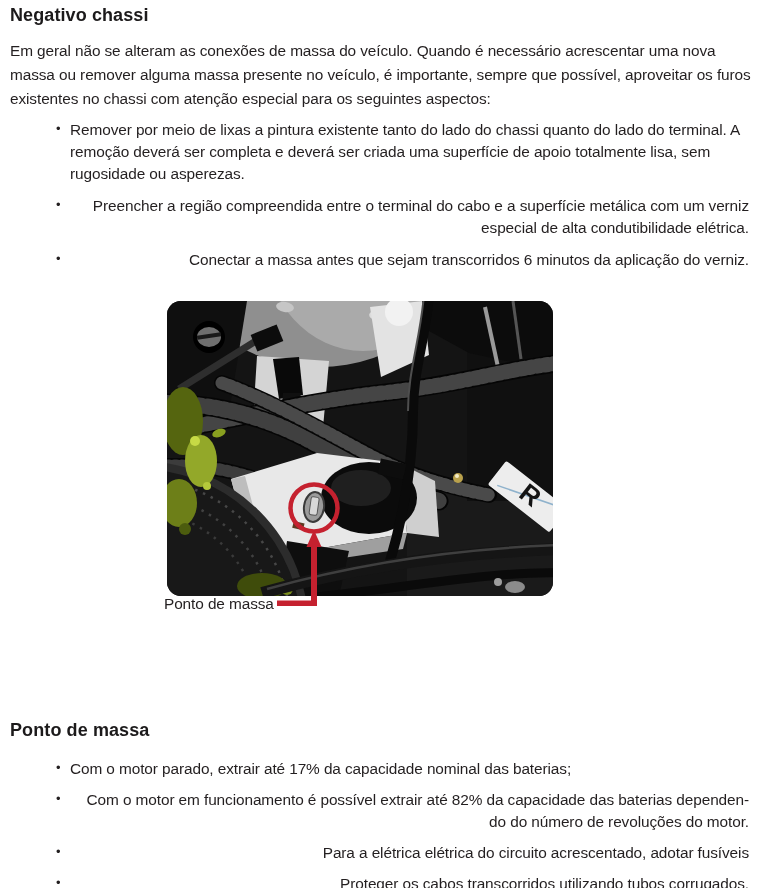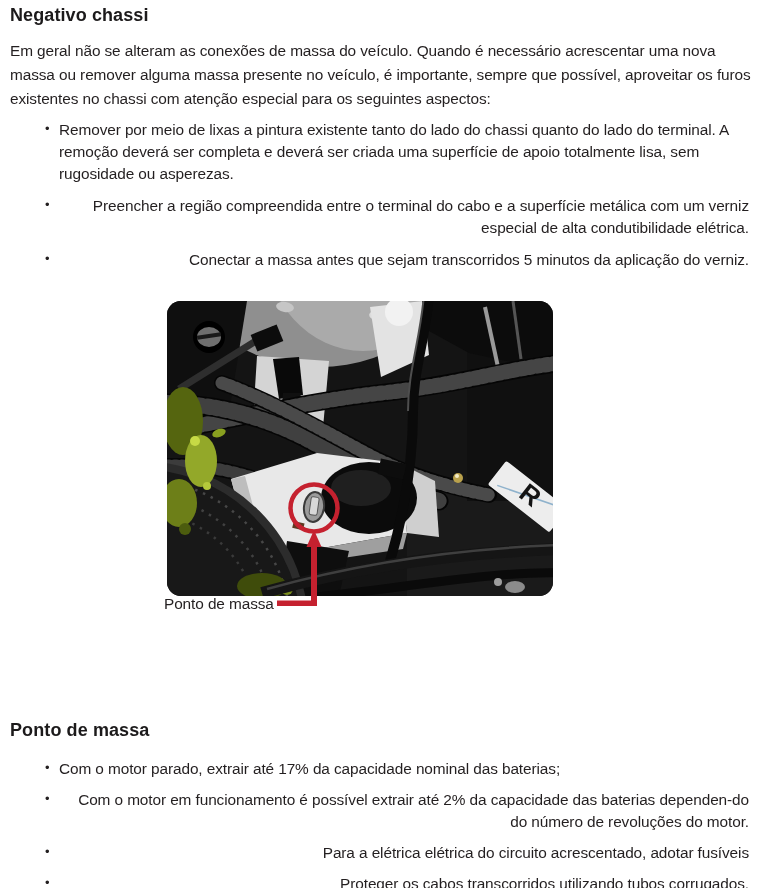--- a/index.html
+++ b/index.html
@@ -18,21 +18,21 @@
     letter-spacing:0.1px;
   }
   h1.second { margin-top:123px; }
   p.intro {
     margin:13px 8px 0 10px;
     font-size:15.4px; line-height:24px;
     letter-spacing:-0.1px;
   }
   ul.doc-list {
     list-style:none;
-    margin:8px 0 0 7px;
+    margin:8px 0 0 18px;
     padding:0 12px 0 52px;
   }
   ul.doc-list li {
     position:relative;
     font-size:15.4px; line-height:22px;
     letter-spacing:-0.1px;
     max-width:700px;
   }
   ul.doc-list li + li { margin-top:10px;text-align:right; }
   ul.doc-list li::before {
@@ -67,21 +67,21 @@
 
 <div class="page">
 
   <h1 class="doc-heading">Negativo chassi</h1>
 
   <p class="intro">Em geral não se alteram as conexões de massa do veículo. Quando é necessário acrescentar uma nova massa ou remover alguma massa presente no veículo, é importante, sempre que possível, aproveitar os furos existentes no chassi com atenção especial para os seguintes aspectos:</p>
 
   <ul class="doc-list">
     <li>Remover por meio de lixas a pintura existente tanto do lado do chassi quanto do lado do terminal. A remoção deverá ser completa e deverá ser criada uma superfície de apoio totalmente lisa, sem rugosidade ou asperezas.</li>
     <li>Preencher a região compreendida entre o terminal do cabo e a superfície metálica com um verniz especial de alta condutibilidade elétrica.</li>
-    <li>Conectar a massa antes que sejam transcorridos 5 minutos da aplicação do verniz.</li>
+    <li>Conectar a massa antes que sejam transcorridos 6 minutos da aplicação do verniz.</li>
   </ul>
 
   <div class="figure">
 
     <svg class="photo" viewBox="0 0 386 295">
       <defs>
         <clipPath id="ph-clip">
             <rect x="0" y="0" width="386" height="295" rx="14" ry="14"></rect>
           </clipPath>
       </defs>
@@ -203,18 +203,18 @@
       <rect x="110" y="299.5" width="40" height="5.5" fill="#c5212f"></rect>
     </svg>
 
     <div class="caption">Ponto de massa</div>
   </div>
 
   <h1 class="doc-heading second">Ponto de massa</h1>
 
   <ul class="doc-list second-list">
     <li>Com o motor parado, extrair até 17% da capacidade nominal das baterias;</li>
-    <li>Com o motor em funcionamento é possível extrair até 2% da capacidade das baterias dependen-do do número de revoluções do motor.</li>
+    <li>Com o motor em funcionamento é possível extrair até 82% da capacidade das baterias dependen-do do número de revoluções do motor.</li>
     <li>Para a elétrica elétrica do circuito acrescentado, adotar fusíveis</li>
     <li>Proteger os cabos transcorridos utilizando tubos corrugados.</li>
   </ul>
 
 </div>
 
 </body></html>

